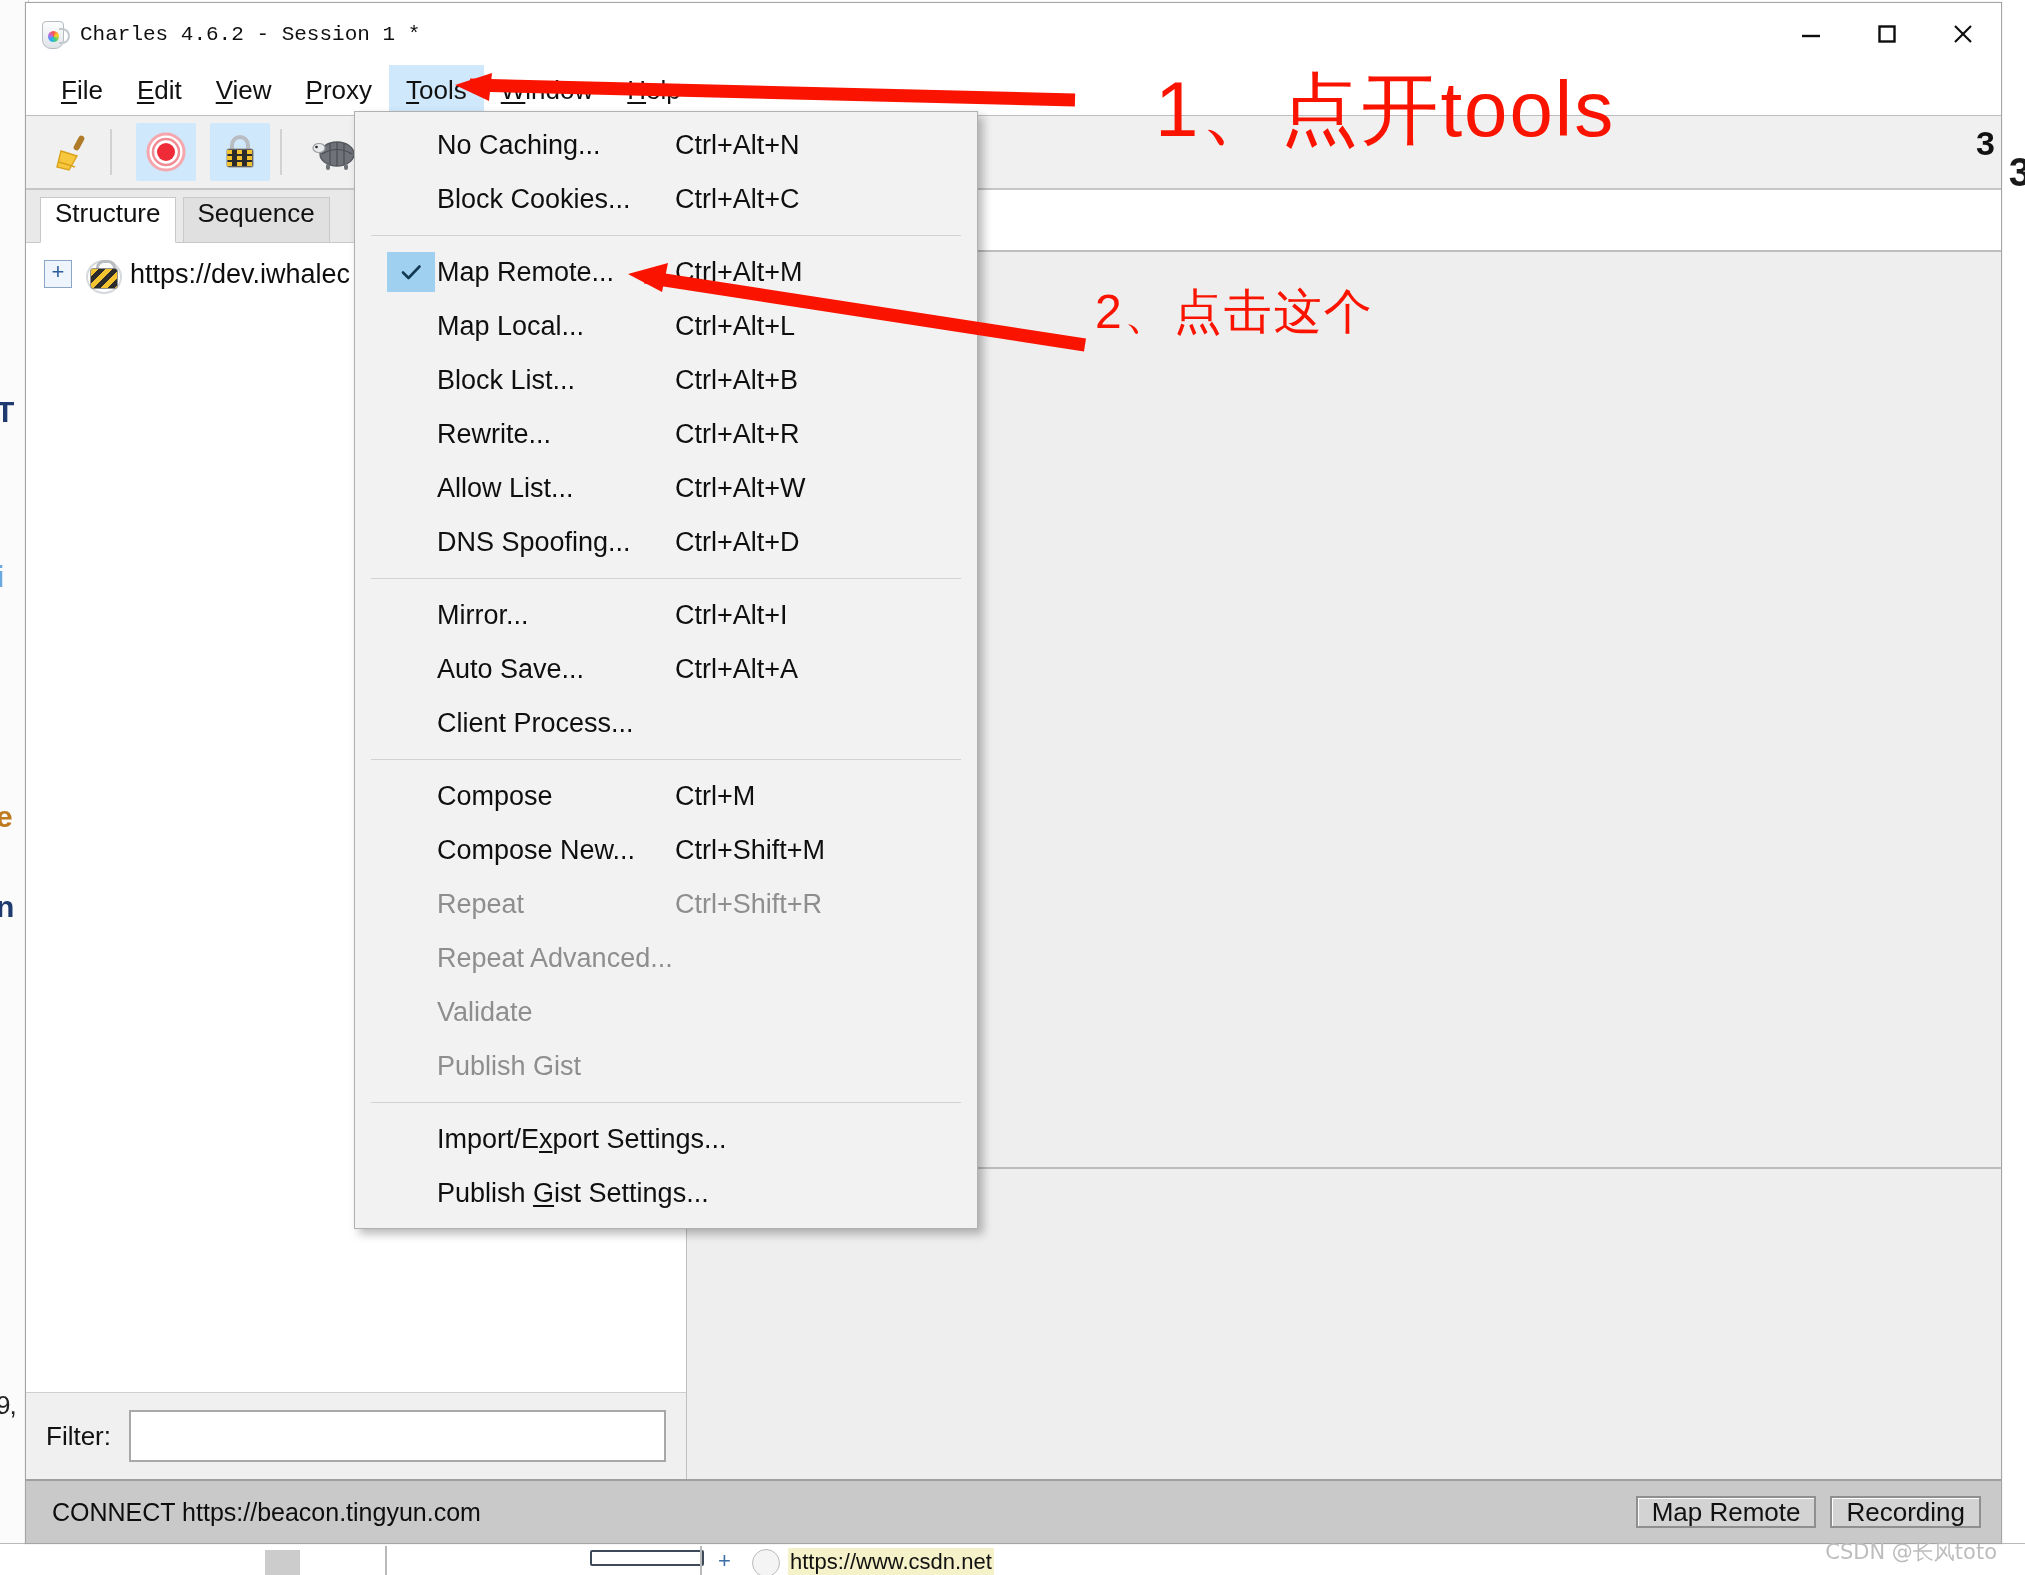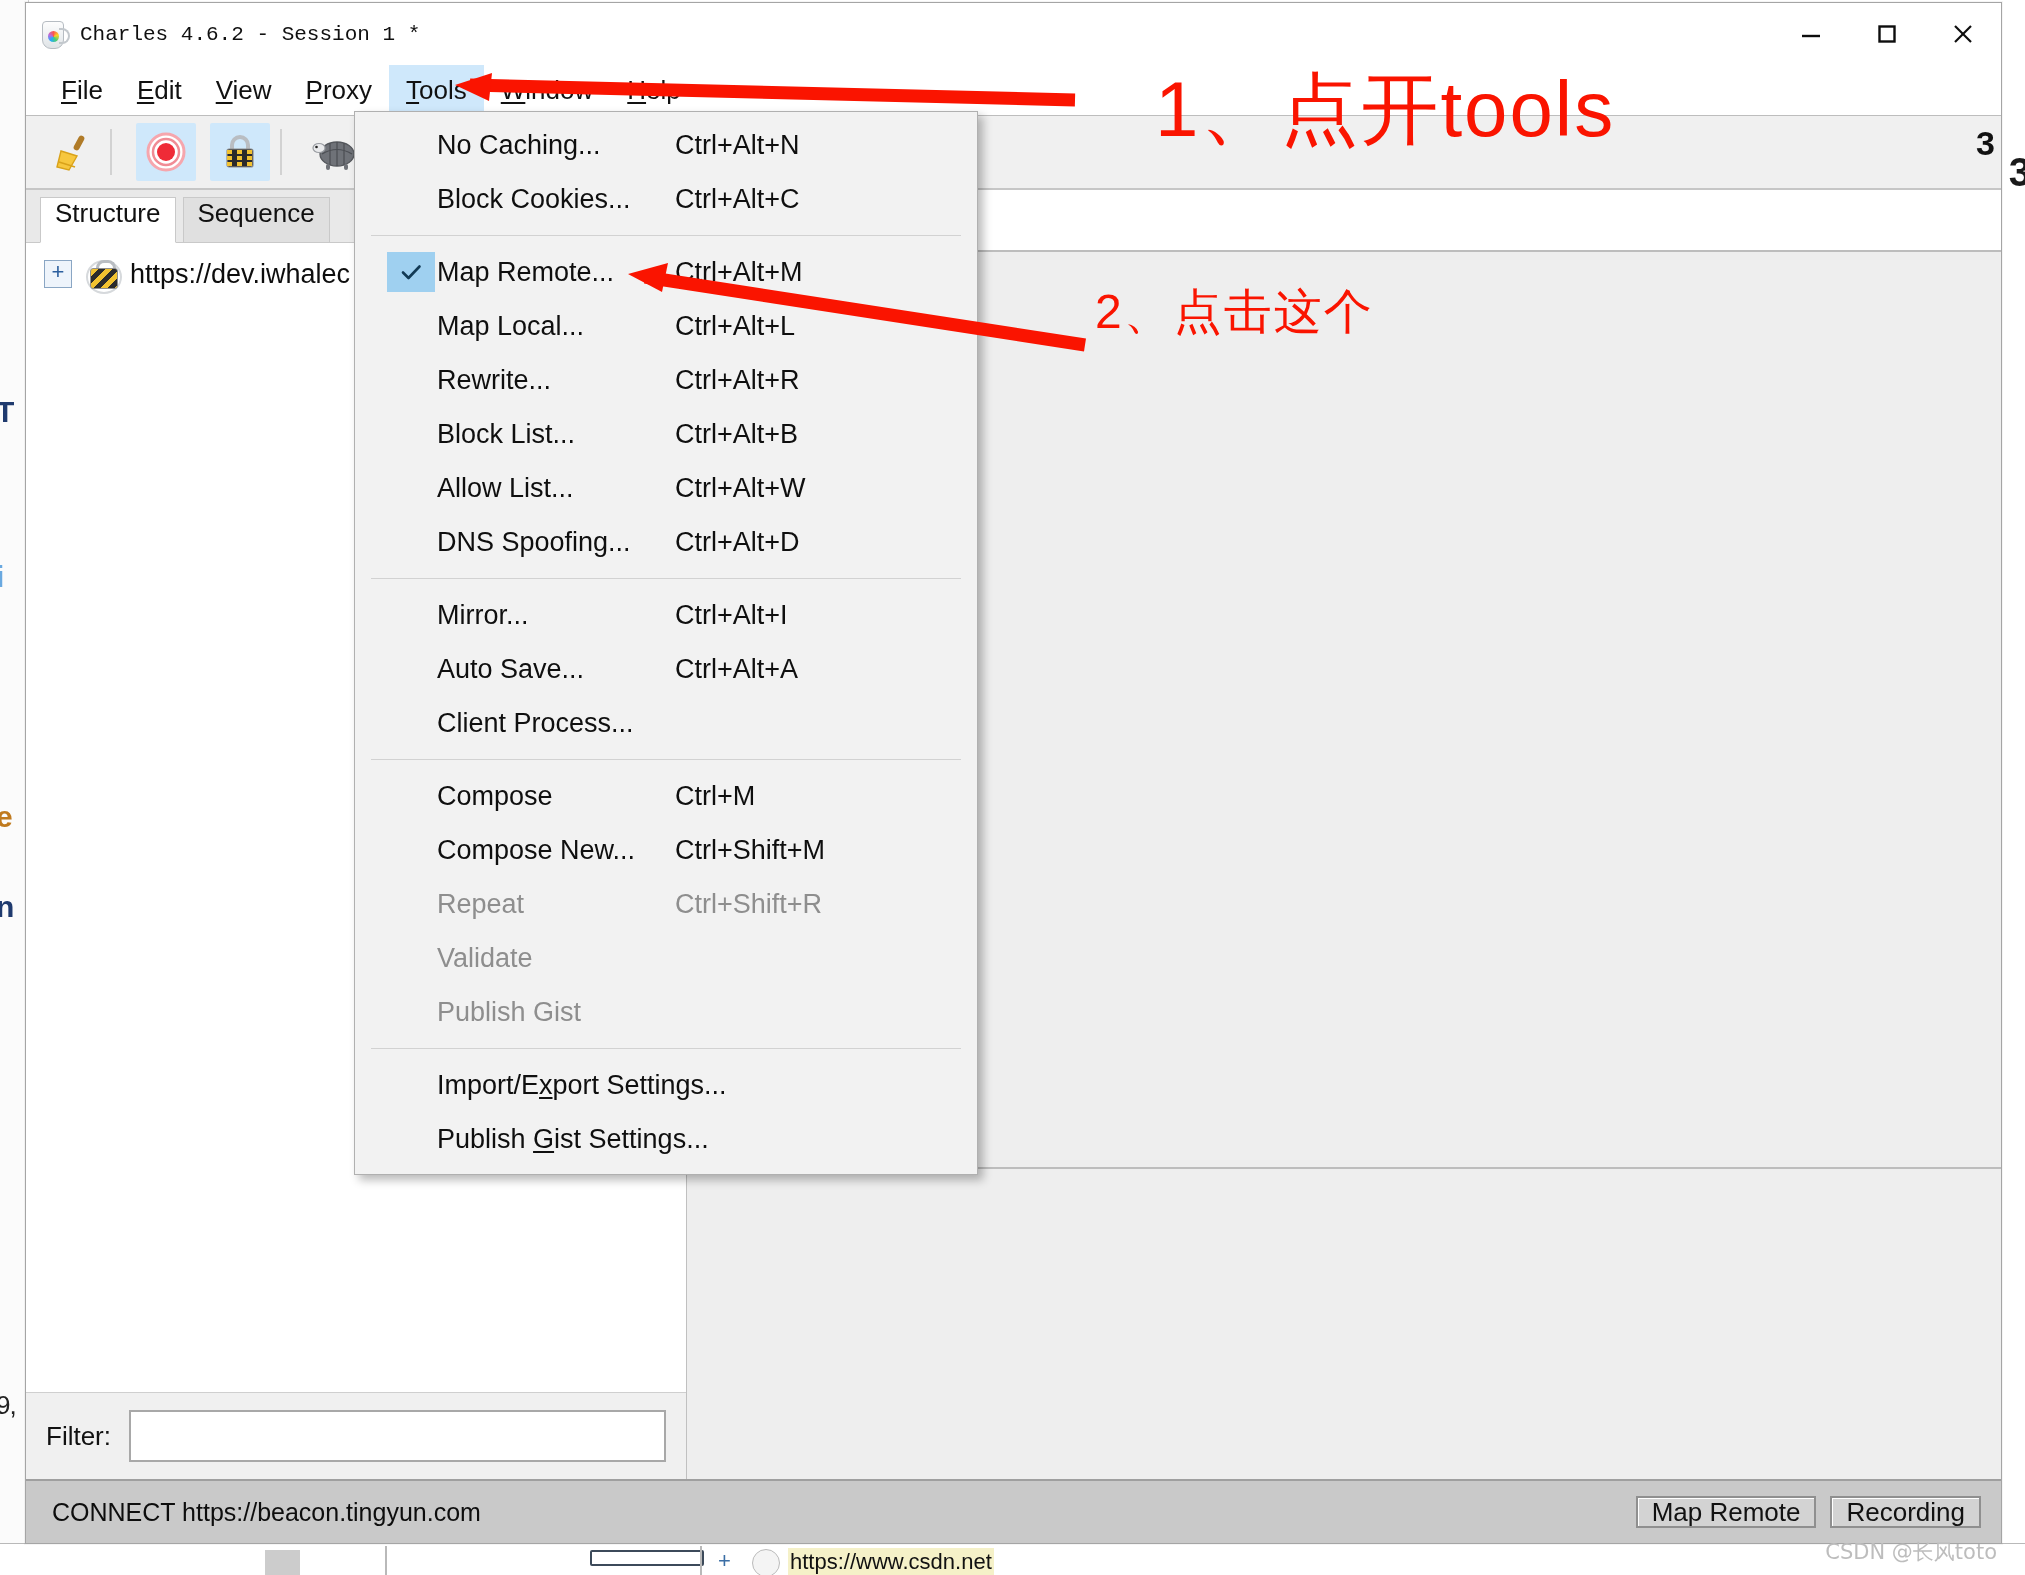--- a/index.html
+++ b/index.html
@@ -286,30 +286,30 @@
       <span class="lbl">Map Remote...</span>
       <span class="acc">Ctrl+Alt+M</span>
     </div>
     <div class="mi">
       <span class="chk"></span>
       <span class="lbl">Map Local...</span>
       <span class="acc">Ctrl+Alt+L</span>
     </div>
     <div class="mi">
       <span class="chk"></span>
+      <span class="lbl">Block List...</span>
+      <span class="acc">Ctrl+Alt+B</span>
+    </div>
+    <div class="mi">
+      <span class="chk"></span>
       <span class="lbl">Rewrite...</span>
       <span class="acc">Ctrl+Alt+R</span>
     </div>
     <div class="mi">
       <span class="chk"></span>
-      <span class="lbl">Block List...</span>
-      <span class="acc">Ctrl+Alt+B</span>
-    </div>
-    <div class="mi">
-      <span class="chk"></span>
       <span class="lbl">Allow List...</span>
       <span class="acc">Ctrl+Alt+W</span>
     </div>
     <div class="mi">
       <span class="chk"></span>
       <span class="lbl">DNS Spoofing...</span>
       <span class="acc">Ctrl+Alt+D</span>
     </div>
     <div class="msep"></div>
     <div class="mi">
@@ -334,20 +334,24 @@
     </div>
     <div class="mi">
       <span class="chk"></span>
       <span class="lbl">Compose New...</span>
       <span class="acc">Ctrl+Shift+M</span>
     </div>
     <div class="mi dis">
       <span class="chk"></span>
       <span class="lbl">Repeat</span>
       <span class="acc">Ctrl+Shift+R</span>
+    </div>
+    <div class="mi dis">
+      <span class="chk"></span>
+      <span class="lbl">Repeat Advanced...</span>
     </div>
     <div class="mi dis">
       <span class="chk"></span>
       <span class="lbl">Validate</span>
     </div>
     <div class="mi dis">
       <span class="chk"></span>
       <span class="lbl">Publish Gist</span>
     </div>
     <div class="msep"></div>

